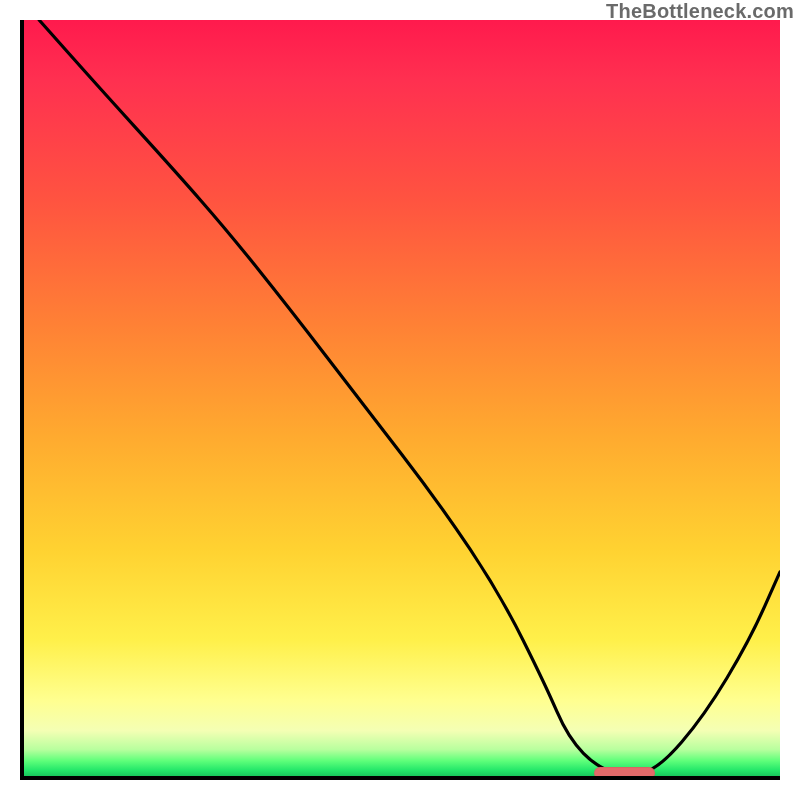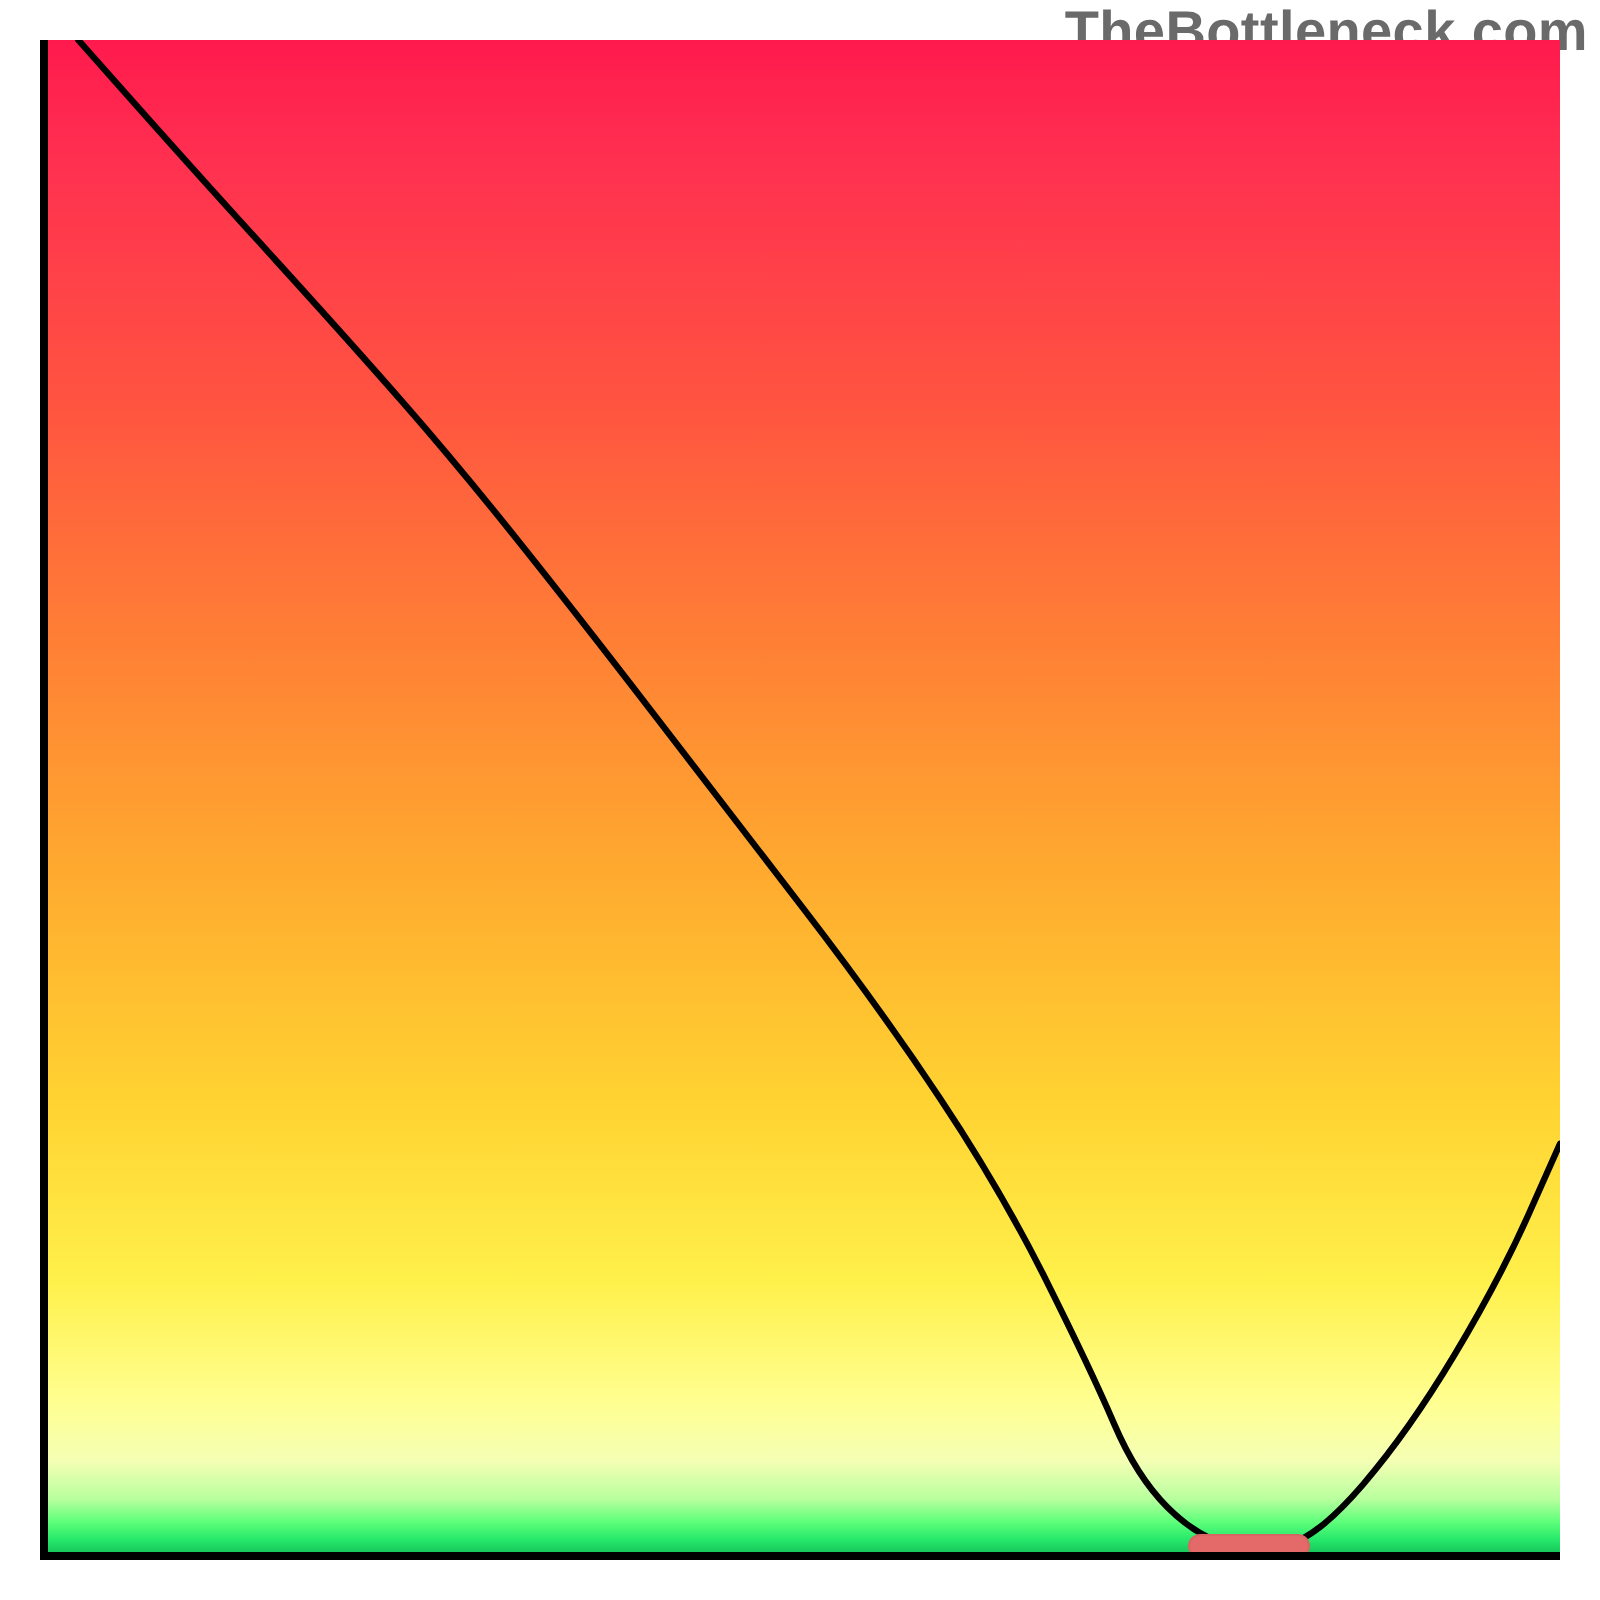--- a/index.html
+++ b/index.html
@@ -52,21 +52,21 @@
   .curve-svg {
     position: absolute;
     inset: 0;
     width: 100%;
     height: 100%;
   }
   .watermark {
     position: absolute;
     top: 0px;
     right: 6px;
-    font-size: 28px;
+    font-size: 20px;
     font-weight: 600;
     color: #6a6a6a;
     letter-spacing: 0.2px;
     user-select: none;
   }
   .marker {
     position: absolute;
     height: 12px;
     border-radius: 6px;
     background: #e46a6a;

